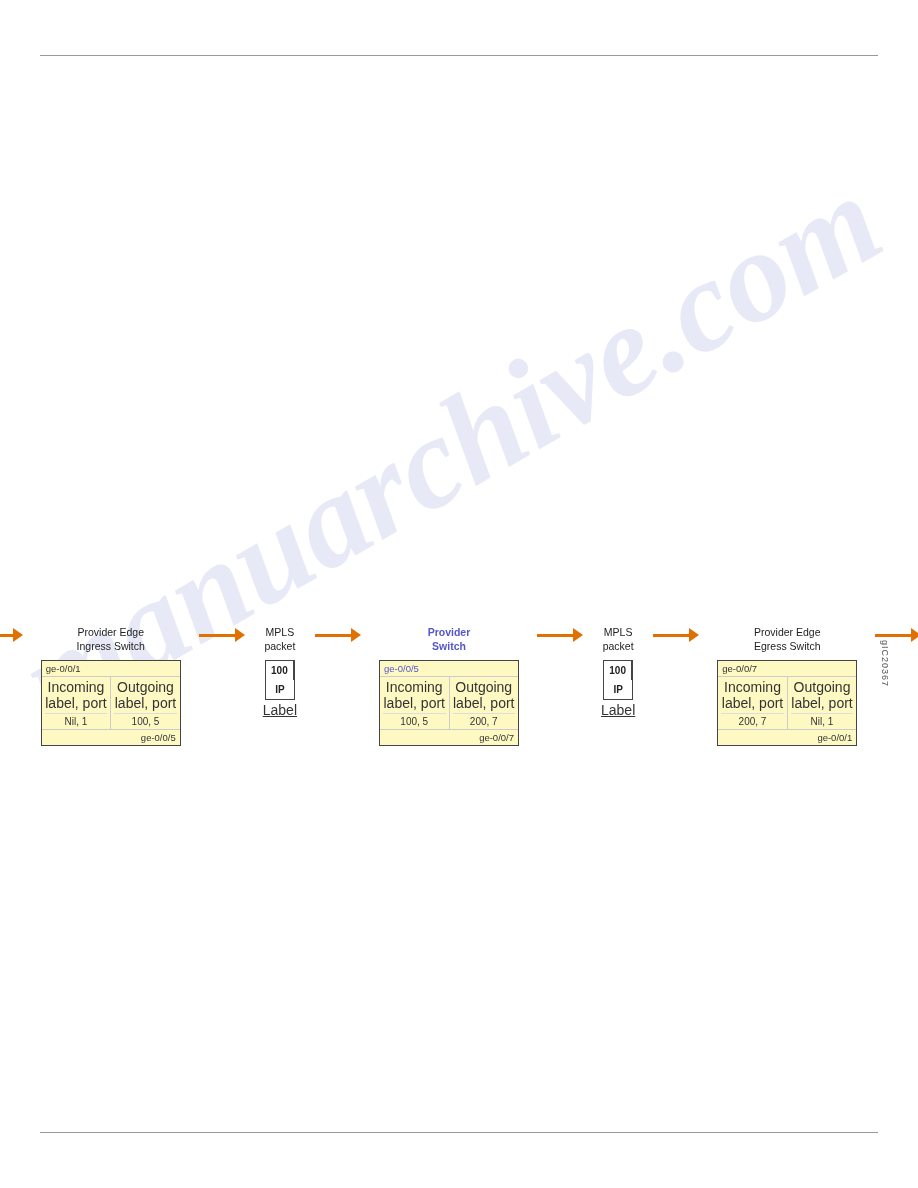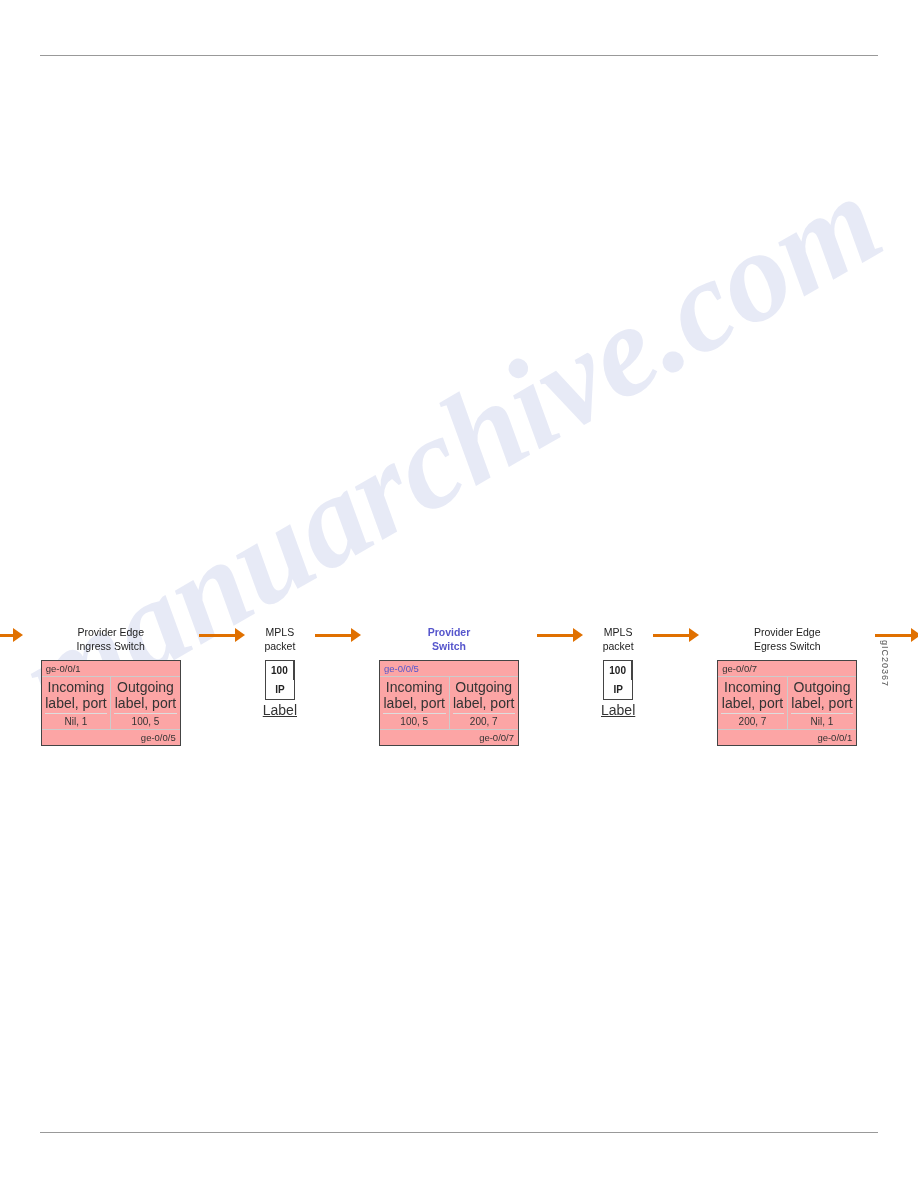--- a/index.html
+++ b/index.html
@@ -94,21 +94,21 @@
     }
 
     .section-title.blue {
       color: #5555cc;
       font-weight: bold;
     }
 
     
     .switch-box {
       border: 1px solid #444;
-      background: #fca5a5;
+      background: #fef9c3;
       width: 140px;
     }
 
     .switch-box .port-label-top {
       font-size: 9.5px;
       padding: 2px 4px;
       color: #333;
       border-bottom: 1px solid #ccc;
     }
 

